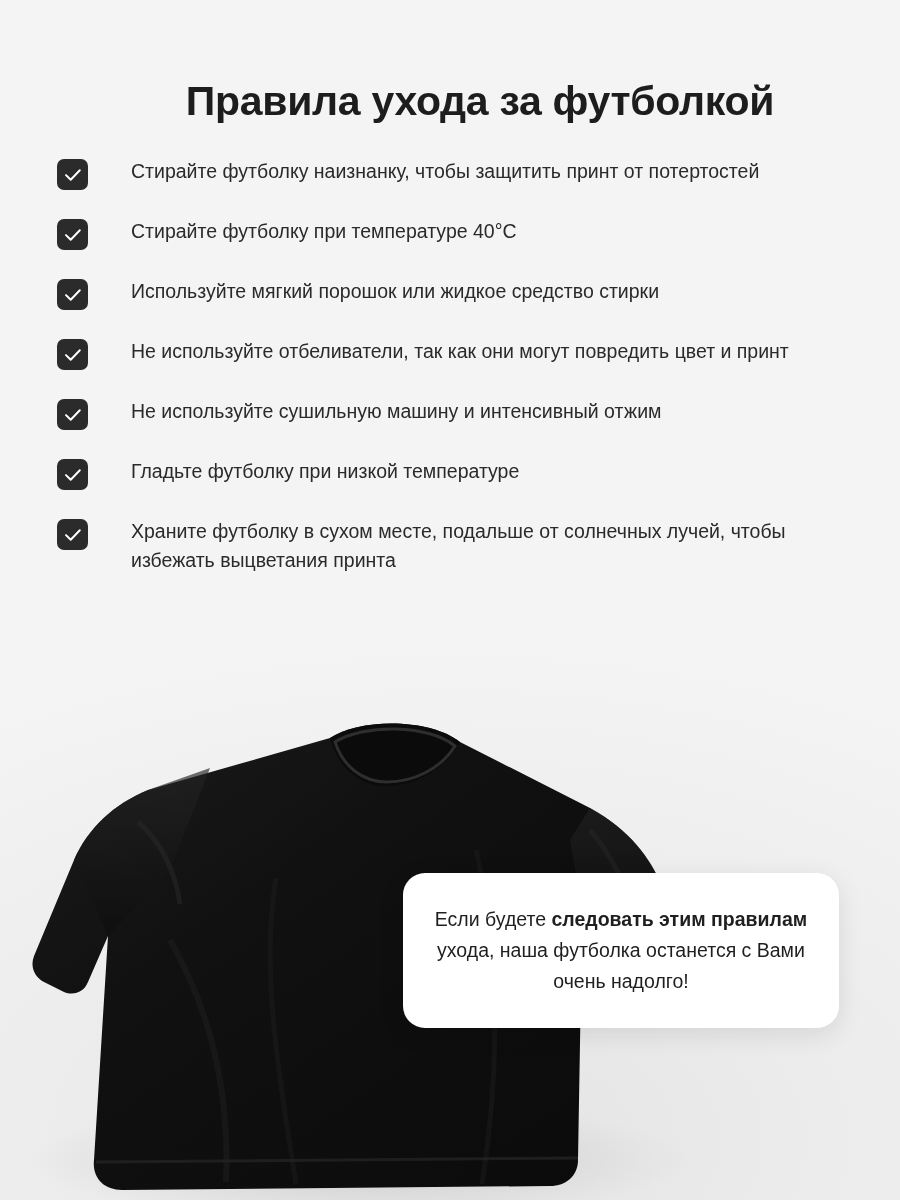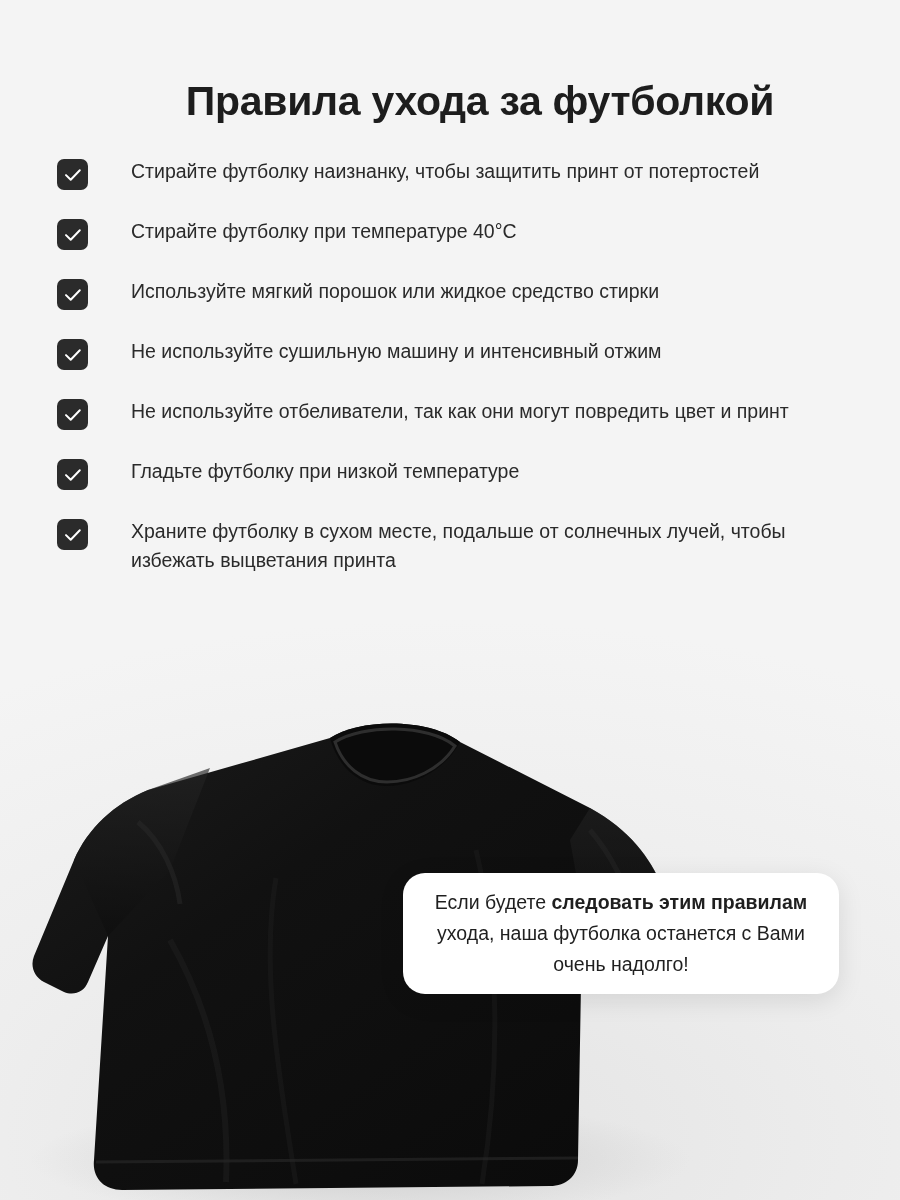--- a/index.html
+++ b/index.html
@@ -91,21 +91,21 @@
     left: 30px;
     top: 30px;
   }
 
   
   .callout {
     position: absolute;
     left: 403px;
     top: 873px;
     width: 436px;
-    height: 121px;
+    height: 155px;
     background: #ffffff;
     border-radius: 22px;
     box-shadow: 0 6px 26px rgba(0,0,0,0.10);
     display: flex;
     align-items: center;
     justify-content: center;
     box-sizing: border-box;
     padding: 0 26px;
   }
   .callout-text {
@@ -151,30 +151,30 @@
       </span>
       <span class="rule-text">Используйте мягкий порошок или жидкое средство стирки</span>
     </div>
 
     <div class="rule">
       <span class="check-box">
         <svg width="17" height="13" viewBox="0 0 17 13" fill="none" xmlns="http://www.w3.org/2000/svg">
           <path d="M1.5 6.6L6.2 11.2L15.3 1.8" stroke="#ffffff" stroke-width="2" stroke-linecap="round" stroke-linejoin="round"></path>
         </svg>
       </span>
+      <span class="rule-text">Не используйте отбеливатели, так как они могут повредить цвет и принт</span>
+    </div>
+
+    <div class="rule">
+      <span class="check-box">
+        <svg width="17" height="13" viewBox="0 0 17 13" fill="none" xmlns="http://www.w3.org/2000/svg">
+          <path d="M1.5 6.6L6.2 11.2L15.3 1.8" stroke="#ffffff" stroke-width="2" stroke-linecap="round" stroke-linejoin="round"></path>
+        </svg>
+      </span>
       <span class="rule-text">Не используйте сушильную машину и интенсивный отжим</span>
-    </div>
-
-    <div class="rule">
-      <span class="check-box">
-        <svg width="17" height="13" viewBox="0 0 17 13" fill="none" xmlns="http://www.w3.org/2000/svg">
-          <path d="M1.5 6.6L6.2 11.2L15.3 1.8" stroke="#ffffff" stroke-width="2" stroke-linecap="round" stroke-linejoin="round"></path>
-        </svg>
-      </span>
-      <span class="rule-text">Не используйте отбеливатели, так как они могут повредить цвет и принт</span>
     </div>
 
     <div class="rule">
       <span class="check-box">
         <svg width="17" height="13" viewBox="0 0 17 13" fill="none" xmlns="http://www.w3.org/2000/svg">
           <path d="M1.5 6.6L6.2 11.2L15.3 1.8" stroke="#ffffff" stroke-width="2" stroke-linecap="round" stroke-linejoin="round"></path>
         </svg>
       </span>
       <span class="rule-text">Гладьте футболку при низкой температуре</span>
     </div>

